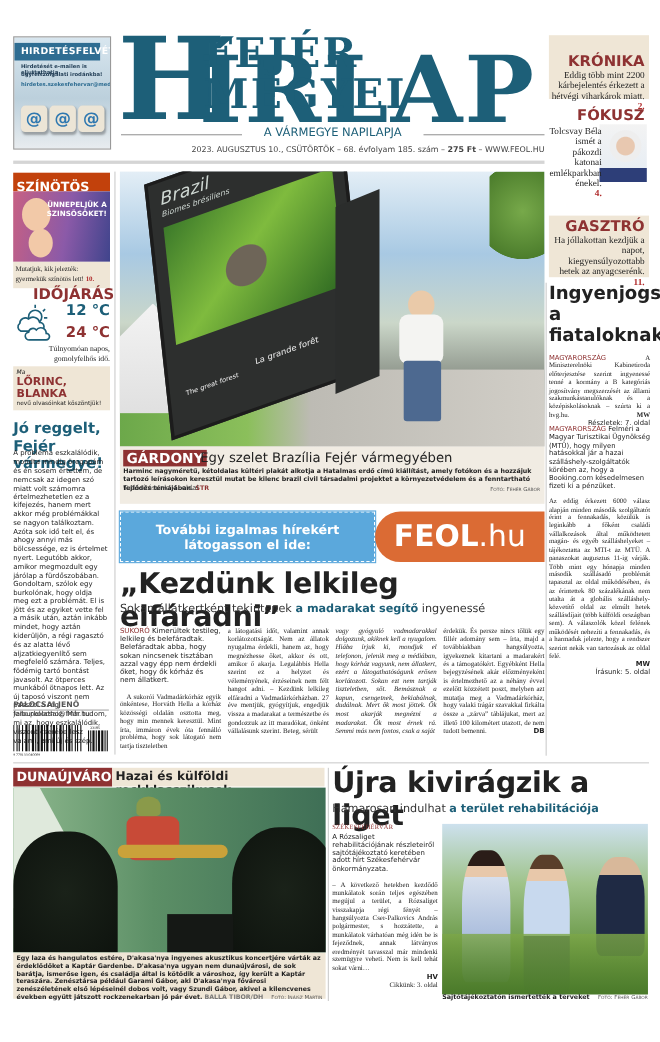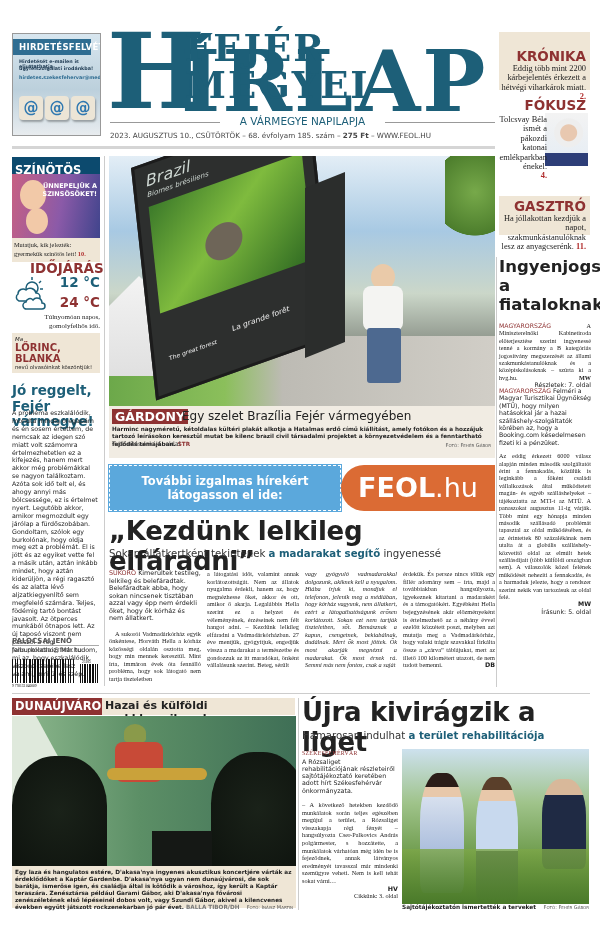--- a/index.html
+++ b/index.html
@@ -14,37 +14,37 @@
 .ad-line{position:absolute;left:6px;font-size:4.8px;color:#1e3a52;font-weight:bold}
 .ad-link{color:#2f6d92}
 .dice{position:absolute;top:62px;width:24px;height:24px;background:#ece5d6;border-radius:4px;box-shadow:1px 2px 2px rgba(0,0,0,.3);color:#2f78b0;font-weight:bold;font-size:15px;text-align:center;line-height:24px}
 .masthead-top{left:185px;top:30px;width:305px;font-size:37px;letter-spacing:2px;color:#1d5f78;font-family:"DejaVu Serif",serif;font-weight:bold;line-height:37px}
 .masthead-big{left:107px;top:22px;width:390px;font-size:104px;font-weight:bold;color:#1d5f78;font-family:"DejaVu Serif",serif;line-height:100px;letter-spacing:2px}
 .mh-H{position:absolute;left:0;top:0}
 .mh-IRLAP{position:absolute;left:74px;top:20px;font-size:84px;line-height:80px}
 .subtitle{left:110px;top:115px;width:385px;text-align:center;font-size:10.5px;font-weight:normal;color:#1d5f78}
 .subtitle:before,.subtitle:after{content:"";position:absolute;top:7px;height:1px;background:#999;width:110px}
 .subtitle:before{left:0}.subtitle:after{right:0}
-.dateline{left:110px;top:131px;width:385px;text-align:left;font-size:7.2px;color:#444}
+.dateline{left:110px;top:131px;width:385px;text-align:right;font-size:7.2px;color:#444}
 .hr-top{left:12px;top:146px;width:483px;height:3px;background:#d5d5d5}
 
 .box-beige{background:#efe6d6}
 .kronika{left:499px;top:32px;width:91px;height:58px}
 .teaser-title{font-size:13.5px;font-weight:bold;text-align:right;color:#8e3232;padding-right:4px}
 .teaser-text{font-size:8.4px;text-align:right;line-height:9.4px;padding-right:4px}
 .pg{color:#b02b2b;font-weight:bold}
 .fokusz{left:499px;top:97px;width:91px;height:95px}
 .fokusz-photo{position:absolute;right:2px;top:16px;width:43px;height:66px;background:radial-gradient(circle at 55% 30%,#e8c8b0 0 8px,#eee 9px 14px,transparent 15px),linear-gradient(#f3f3f3,#e8eef4 60%,#2d3e78 60%,#2d3e78 80%,#fff 80%)}
-.gasztro{left:499px;top:196px;width:91px;height:39px}
+.gasztro{left:499px;top:196px;width:91px;height:56px}
 
 .rc-title{font-size:16.5px;font-weight:bold;line-height:19px;color:#222}
 .rc-text{font-size:6.2px;line-height:7.4px;text-align:justify}
 .kicker{font-weight:normal;color:#8e3232;text-transform:uppercase}
 
-.szinotos-tag{left:12px;top:157px;width:88px;height:17px;background:#0c4a6e;color:#fff;font-size:11.5px;font-weight:bold;padding:6px 0 0 3px}
+.szinotos-tag{left:12px;top:157px;width:88px;height:17px;background:#c2410c;color:#fff;font-size:11.5px;font-weight:bold;padding:6px 0 0 3px}
 .szinotos-img{left:12px;top:174px;width:88px;height:64px;background:linear-gradient(100deg,#c76083,#8b5aa8 55%,#40448c)}
 .szinotos-txt{left:12px;top:238px;width:88px;height:24px;background:#efe6d6;font-size:6.3px;line-height:8.6px;padding:3px 2px}
 .kid{position:absolute;border-radius:50%;background:#f2c9a8}
 .weather-title{left:30px;top:260px;width:70px;text-align:right;font-size:13.5px;font-weight:bold;color:#8e3232}
 .temp{font-size:13.5px;font-weight:bold;text-align:right;width:70px}
 .nameday{left:12px;top:333px;width:88px;height:40px;background:#efe6d6;padding:3px 3px}
 .jo-reggelt{left:12px;top:383px;width:95px;font-size:13.5px;font-weight:bold;line-height:15.5px;color:#1d5f78}
 .column-text{left:12px;top:409px;width:87px;font-size:6.3px;line-height:7.9px;color:#222}
 .author{left:12px;top:637px;width:87px}
 .barcode{left:12px;top:659px;width:87px;height:28px}
@@ -108,21 +108,21 @@
   <div class="teaser-title sans" style="padding-top:16px">KRÓNIKA</div>
   <div class="teaser-text"><span>Eddig több mint 2200 kárbejelentés érkezett a hétvégi viharkárok miatt.</span> <span class="pg">2.</span></div>
 </div>
 <div class="abs fokusz">
   <div class="teaser-title sans">FÓKUSZ</div>
   <div class="fokusz-photo"></div>
   <div class="teaser-text" style="position:absolute;left:0;top:18px;width:48px;text-align:right;padding-right:0"><span>Tolcsvay Béla ismét a pákozdi katonai emlékparkban énekel.</span><br><span class="pg">4.</span></div>
 </div>
 <div class="abs gasztro box-beige">
   <div class="teaser-title sans" style="padding-top:2px">GASZTRÓ</div>
-  <div class="teaser-text"><span>Ha jóllakottan kezdjük a napot, szakmunkástanulóknak lesz az anyagcserénk.</span> <span class="pg">11.</span></div>
+  <div class="teaser-text"><span>Ha jóllakottan kezdjük a napot, kiegyensúlyozottabb hetek az anyagcserénk.</span> <span class="pg">11.</span></div>
 </div>
 
 <div class="abs" style="left:499px;top:257px;width:92px">
   <div class="rc-title sans">Ingyenjogsi a fiataloknak?</div>
   <div class="rc-text" style="margin-top:8px"><span class="kicker sans">MAGYARORSZÁG</span> <span>A Miniszterelnöki Kabinetiroda előterjesztése szerint ingyenessé tenné a kormány a B kategóriás jogosítvány megszerzését az állami szakmunkástanulóknak és a középiskolásoknak – szúrta ki a hvg.hu.</span> <span style="float:right;font-weight:bold">MW</span></div>
   <div class="rc-text sans" style="text-align:right">Részletek: 7. oldal</div>
 </div>
 <div class="abs" style="left:499px;top:382px;width:92px">
   <div class="rc-text sans" style="margin-top:5px;text-align:left"><span class="kicker">MAGYARORSZÁG</span> <span>Felméri a Magyar Turisztikai Ügynökség (MTÜ), hogy milyen hatásokkal jár a hazai szálláshely-szolgáltatók körében az, hogy a Booking.com késedelmesen fizeti ki a pénzüket.</span></div>
   <div class="rc-text" style="margin-top:6px">Az eddig érkezett 6000 válasz alapján minden második szolgáltatót érint a fennakadás, közülük is leginkább a főként családi vállalkozások által működtetett magán- és egyéb szálláshelyeket – tájékoztatta az MTI-t az MTÜ. A panaszokat augusztus 11-ig várják. Több mint egy hónapja minden második szállásadó problémát tapasztal az oldal működésében, és az érintettek 80 százalékának nem utalta át a globális szálláshely-közvetítő oldal az elmúlt hetek szállásdíjait (több külföldi országban sem). A válaszolók közel felének működését nehezíti a fennakadás, és a harmaduk jelezte, hogy a rendszer szerint nekik van tartozásuk az oldal felé.</div>

